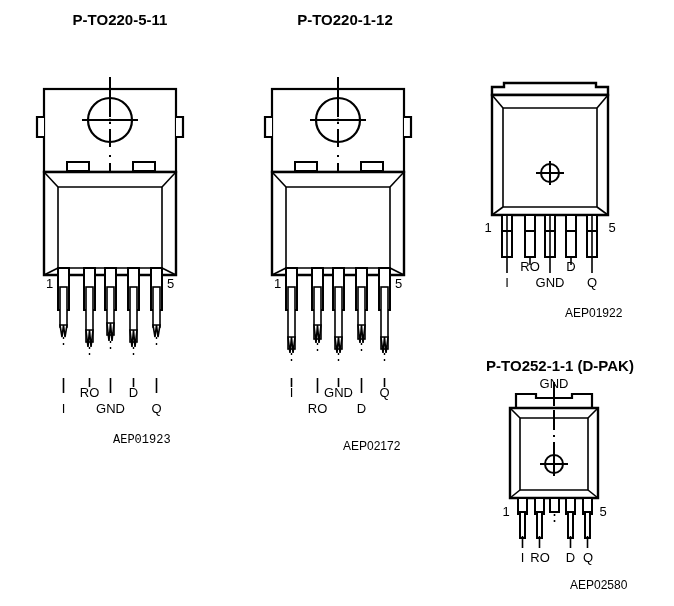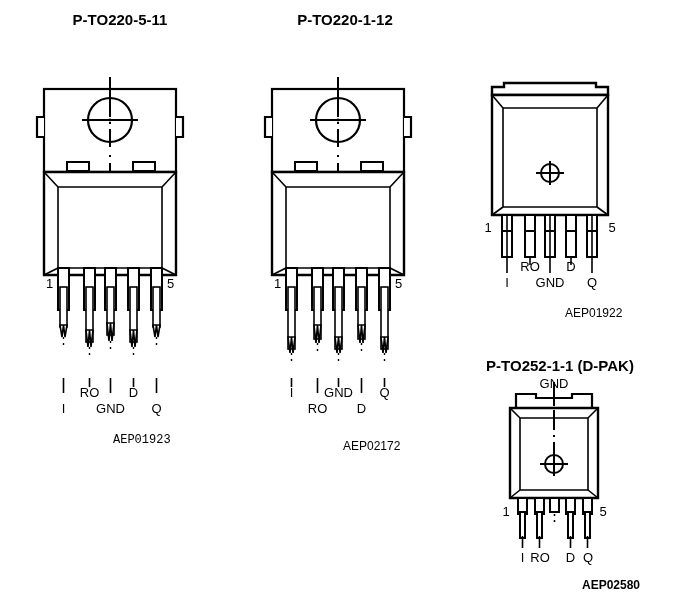--- a/index.html
+++ b/index.html
@@ -342,13 +342,13 @@
 
   <text class="num" x="36" y="140" text-anchor="middle">1</text>
   <text class="num" x="133" y="140" text-anchor="middle">5</text>
 
   <text class="lbl" x="52.5" y="186" text-anchor="middle">I</text>
   <text class="lbl" x="70" y="186" text-anchor="middle">RO</text>
   <text class="lbl" x="100.5" y="186" text-anchor="middle">D</text>
   <text class="lbl" x="118" y="186" text-anchor="middle">Q</text>
 </svg>
 </div>
-<div class="code" style="left:582px;top:578px;font-weight:bold;">AEP02580</div>
+<div class="code" style="left:570px;top:578px;">AEP02580</div>
 
 </body></html>

